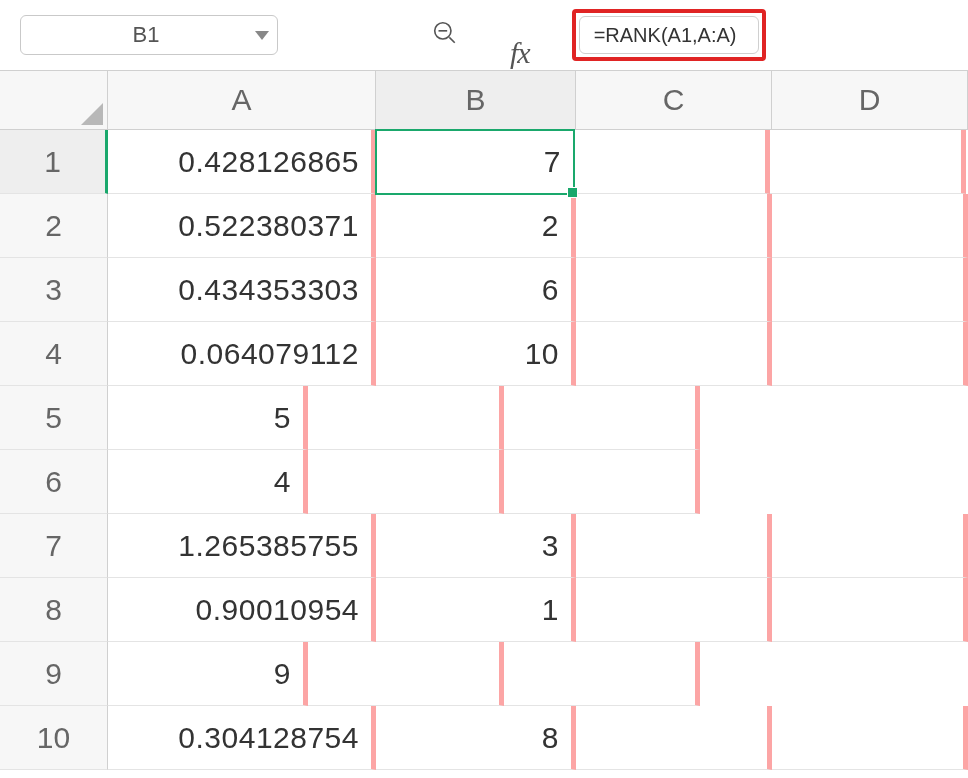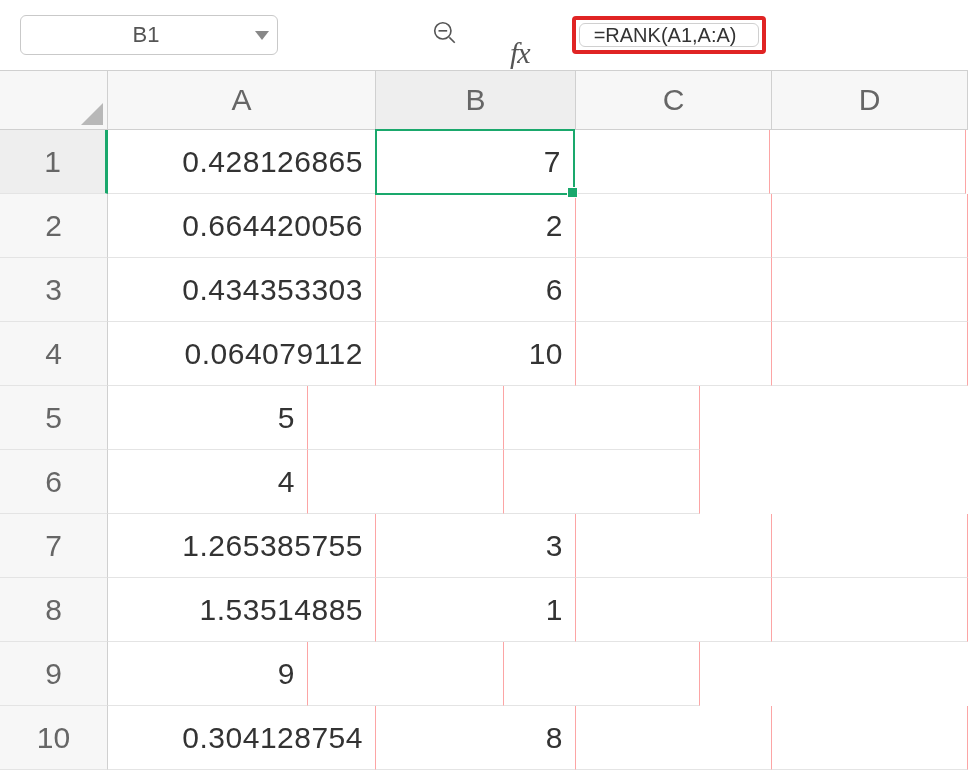--- a/index.html
+++ b/index.html
@@ -69,21 +69,21 @@
       margin-top: 36px;
     }
     .formula-container {
       margin-left: 10px;
       border: 4px solid #e02424;
       border-radius: 4px;
       padding: 3px;
       background: #fff;
     }
     .formula-input {
-      height: 24px;
+      height: 38px;
       min-width: 180px;
       border: 1px solid #d0d0d0;
       border-radius: 6px;
       padding: 0 14px;
       display: flex;
       align-items: center;
       font-size: 20px;
       color: #333;
       background: #fff;
     }
@@ -145,21 +145,21 @@
       font-size: 30px;
       color: #666;
       background: #f7f7f7;
       font-weight: 300;
     }
     .row-header.selected {
       background: #eeeeee;
       border-right: 3px solid #1aa86c;
     }
     .cell {
-      border-right: 1px solid #fca5a5;
+      border-right: 5px solid #fca5a5;
       border-bottom: 1px solid #e4e4e4;
       display: flex;
       align-items: center;
       justify-content: flex-end;
       padding-right: 12px;
       font-size: 30px;
       color: #333;
       font-weight: 300;
       letter-spacing: 0.5px;
       position: relative;
@@ -220,21 +220,21 @@
 
   <div class="data-row">
     <div class="row-header selected">1</div>
     <div class="cell col-A">0.428126865</div>
     <div class="cell col-B active">7</div>
     <div class="cell col-C"></div>
     <div class="cell col-D"></div>
   </div>
   <div class="data-row">
     <div class="row-header">2</div>
-    <div class="cell col-A">0.664420056</div>
+    <div class="cell col-A">0.522380371</div>
     <div class="cell col-B">2</div>
     <div class="cell col-C"></div>
     <div class="cell col-D"></div>
   </div>
   <div class="data-row">
     <div class="row-header">3</div>
     <div class="cell col-A">0.434353303</div>
     <div class="cell col-B">6</div>
     <div class="cell col-C"></div>
     <div class="cell col-D"></div>
@@ -260,21 +260,21 @@
   </div>
   <div class="data-row">
     <div class="row-header">7</div>
     <div class="cell col-A">1.265385755</div>
     <div class="cell col-B">3</div>
     <div class="cell col-C"></div>
     <div class="cell col-D"></div>
   </div>
   <div class="data-row">
     <div class="row-header">8</div>
-    <div class="cell col-A">1.53514885</div>
+    <div class="cell col-A">0.90010954</div>
     <div class="cell col-B">1</div>
     <div class="cell col-C"></div>
     <div class="cell col-D"></div>
   </div>
   <div class="data-row">
     <div class="row-header">9</div>
     <div class="cell col-B">9</div>
     <div class="cell col-C"></div>
     <div class="cell col-D"></div>
   </div>

